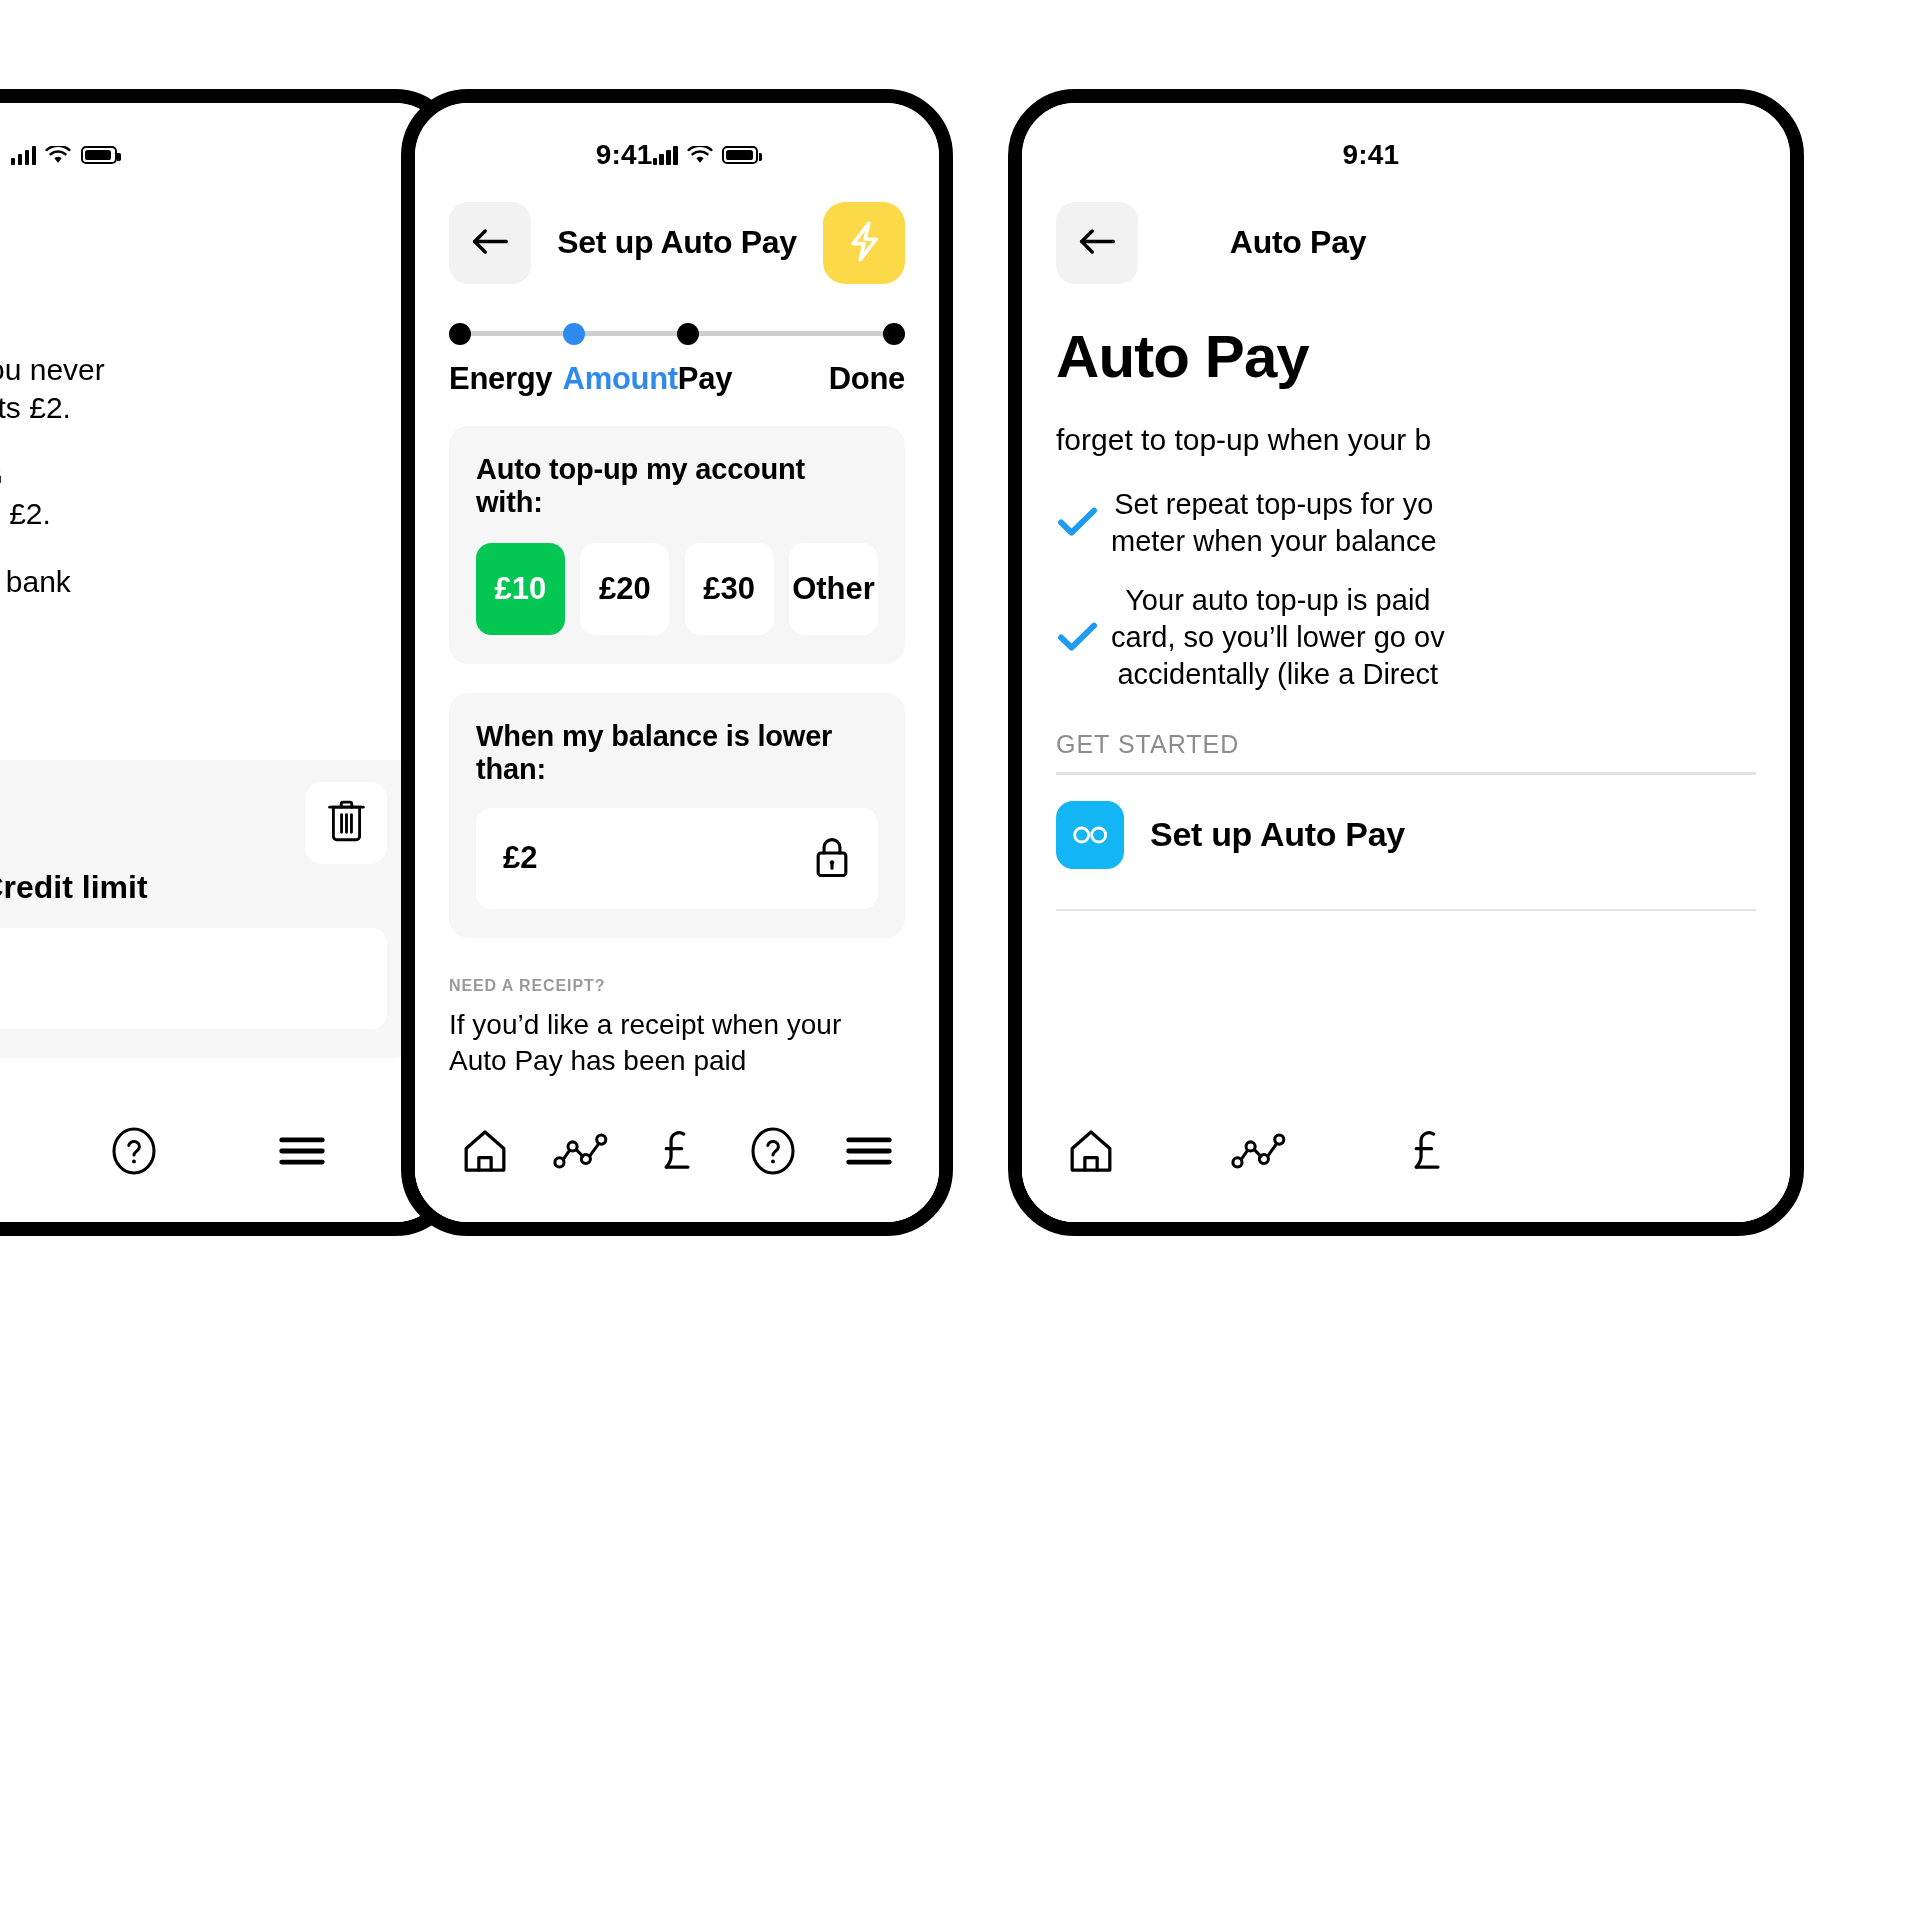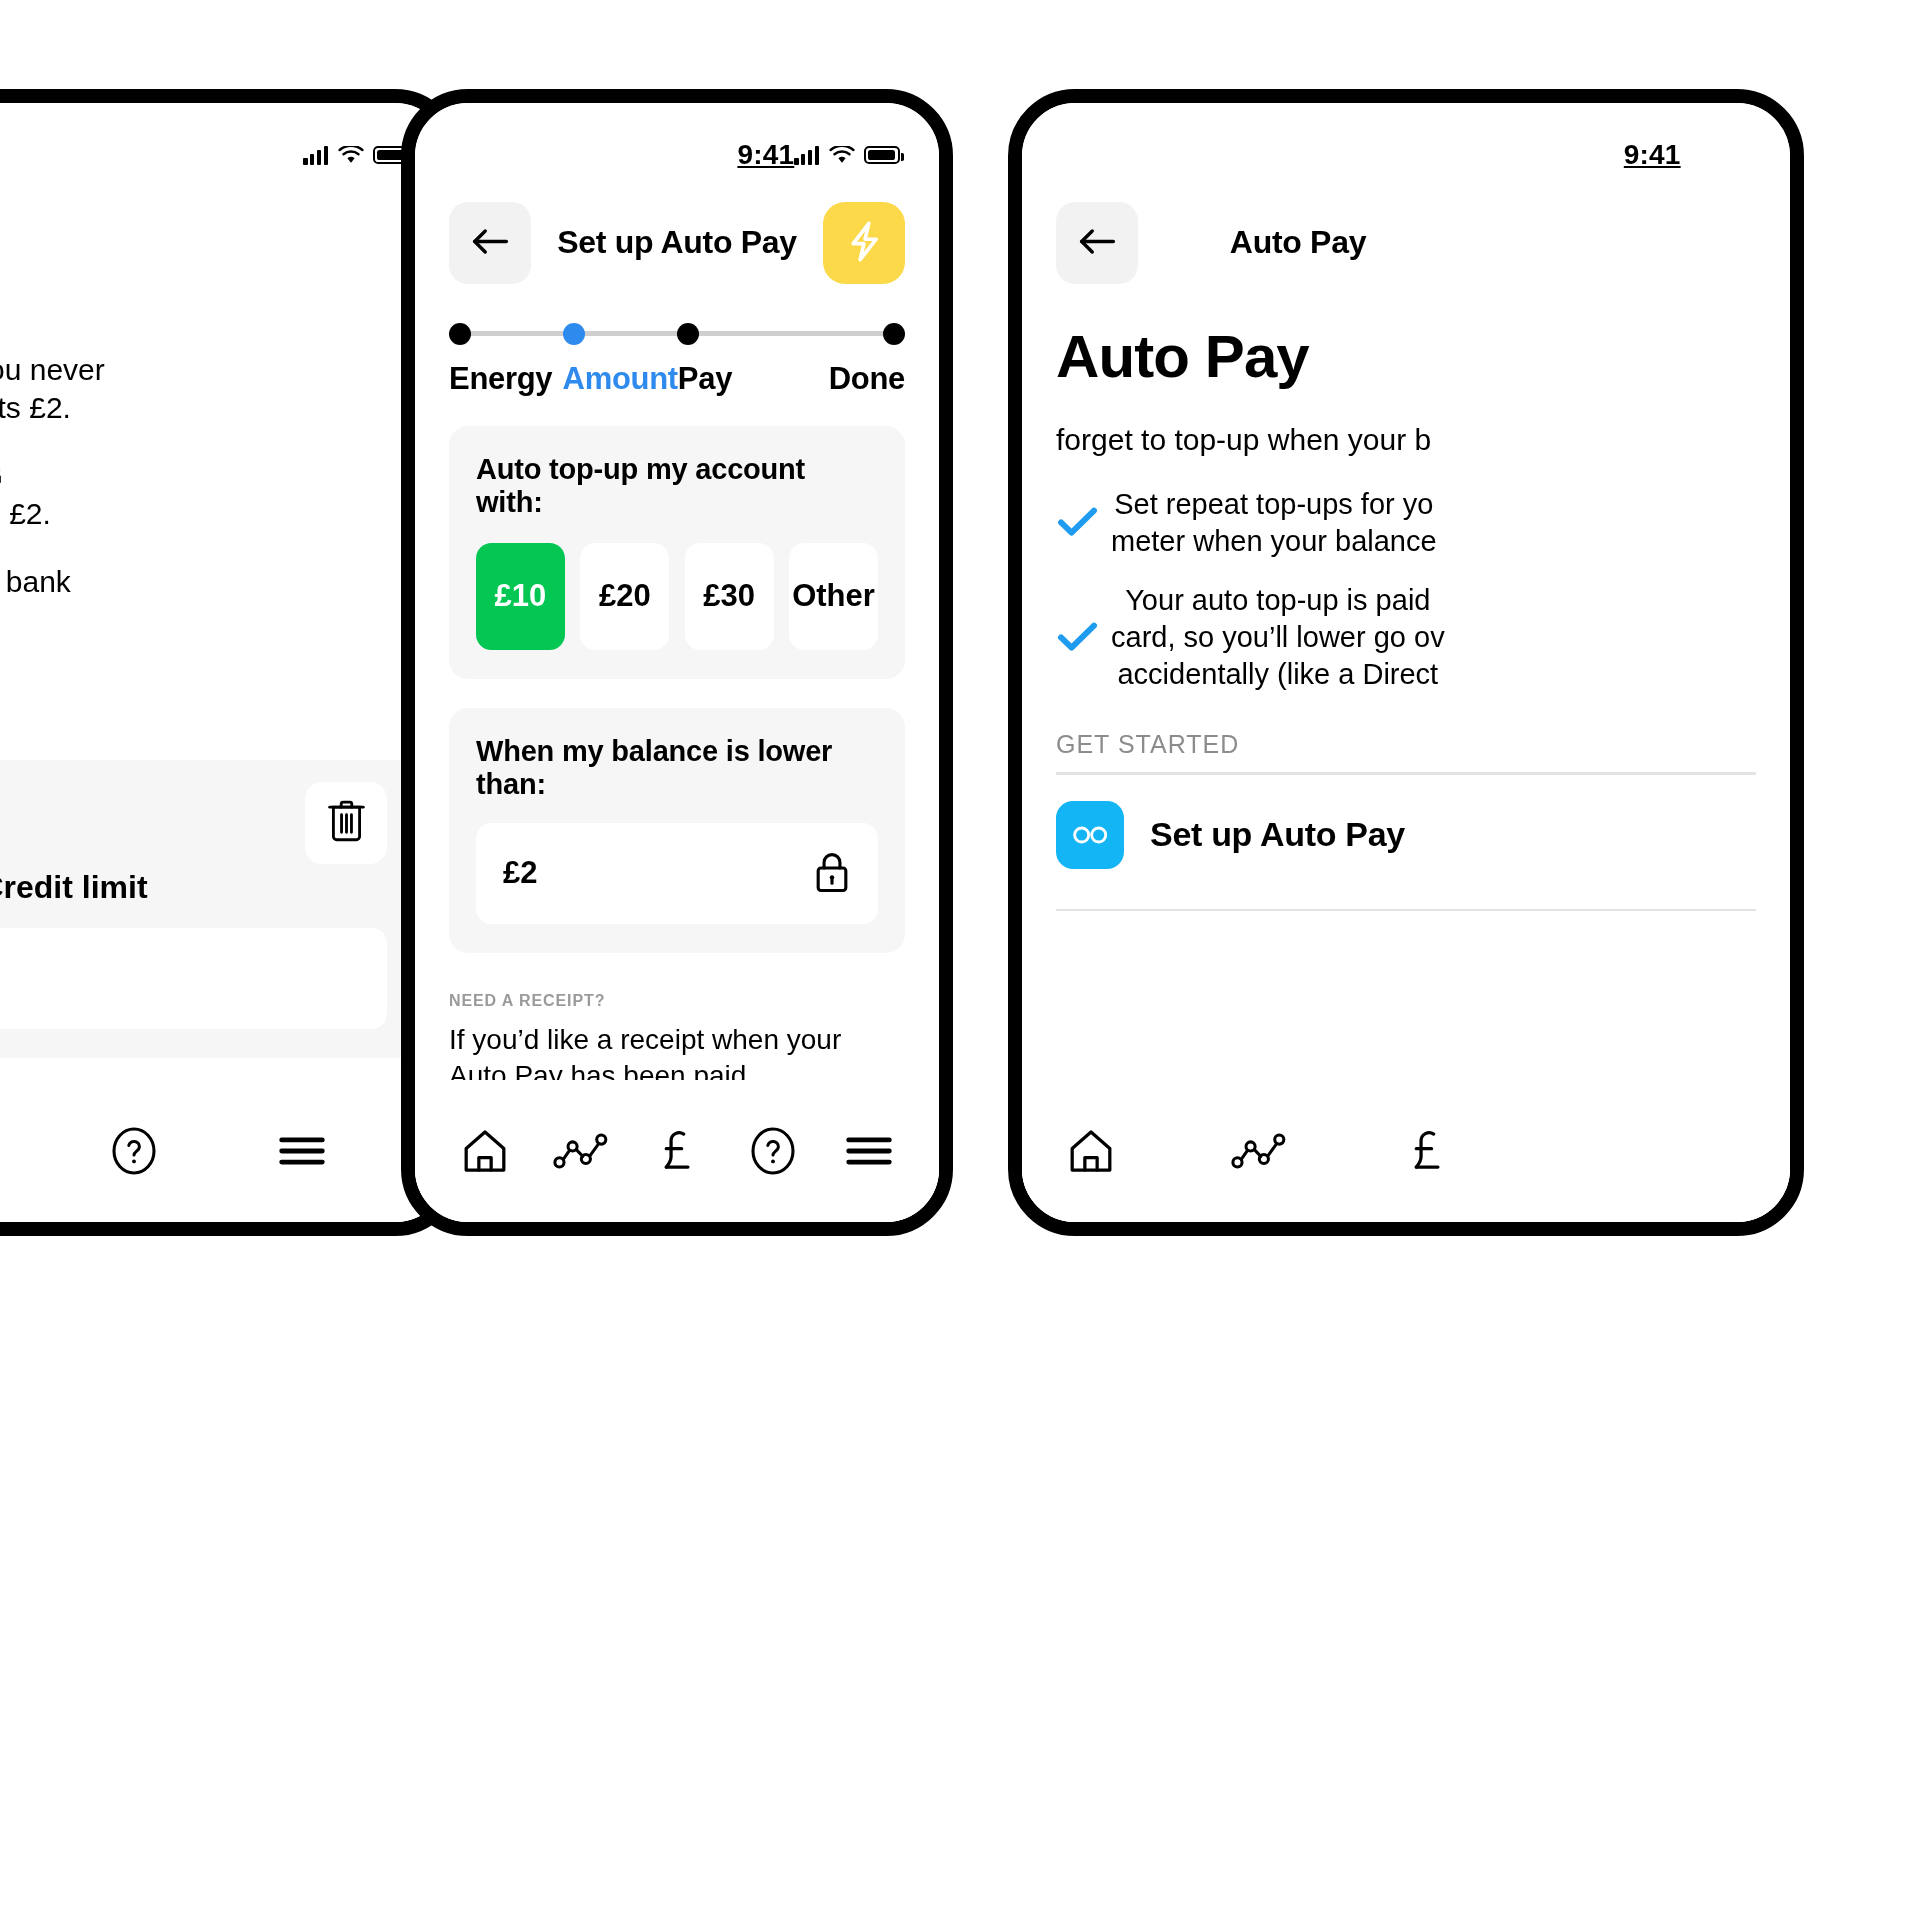--- a/index.html
+++ b/index.html
@@ -29,23 +29,22 @@
   
   #phone-left  { left: -334px; top: 89px; width: 796px;  height: 1147px; }
   
   #phone-mid   { left: 401px;  top: 89px; width: 552px;  height: 1147px; }
   
   #phone-right { left: 1008px; top: 89px; width: 796px;  height: 1147px; }
 
   
   .statusbar {
     position: relative; height: 82px;
-    display: flex; align-items: center; justify-content: flex-end;
+    display: flex; align-items: center; justify-content: center;
     padding: 22px 39px 0 39px;
-    text-decoration: underline;
   }
   .status-time { font-size: 28px; font-weight: 600; letter-spacing: 0.2px; color:#000; }
   .status-icons { display: flex; align-items: center; gap: 9.4px; }
   .ico-signal { display:flex; align-items:flex-end; gap:2.6px; height:19px; }
   .ico-signal i { display:block; width:4.3px; background:#000; border-radius:0.9px; }
   .ico-signal i:nth-child(1){height:6.8px}
   .ico-signal i:nth-child(2){height:11px}
   .ico-signal i:nth-child(3){height:14.6px}
   .ico-signal i:nth-child(4){height:19px}
   .ico-wifi svg { display:block; }
@@ -100,21 +99,21 @@
 
   
   .content { padding: 0 34px; }
   .card {
     background: #f6f6f6; border-radius: 19px;
     padding: 27px 27px 29px 27px; margin-top: 29px;
   }
   .card-title { font-size: 29px; font-weight: 700; color:#000; letter-spacing:-0.2px; }
   .amount-row { display: flex; gap: 15.4px; margin-top: 24px; }
   .amount-btn {
-    flex: 1; height: 107px; border-radius: 15.4px;
+    flex: 1; height: 92px; border-radius: 15.4px;
     background: #ffffff; display:flex; align-items:center; justify-content:center;
     font-size: 31px; font-weight: 700; color:#000; cursor:pointer;
     border: none;
     font-family: "Liberation Sans", sans-serif;
   }
   .amount-btn.selected { background: #03C752; color:#ffffff; }
   .limit-field {
     margin-top: 22px; height: 101px; background:#fff; border-radius: 15.4px;
     display:flex; align-items:center; justify-content: space-between;
     padding: 0 27px; cursor: pointer;

